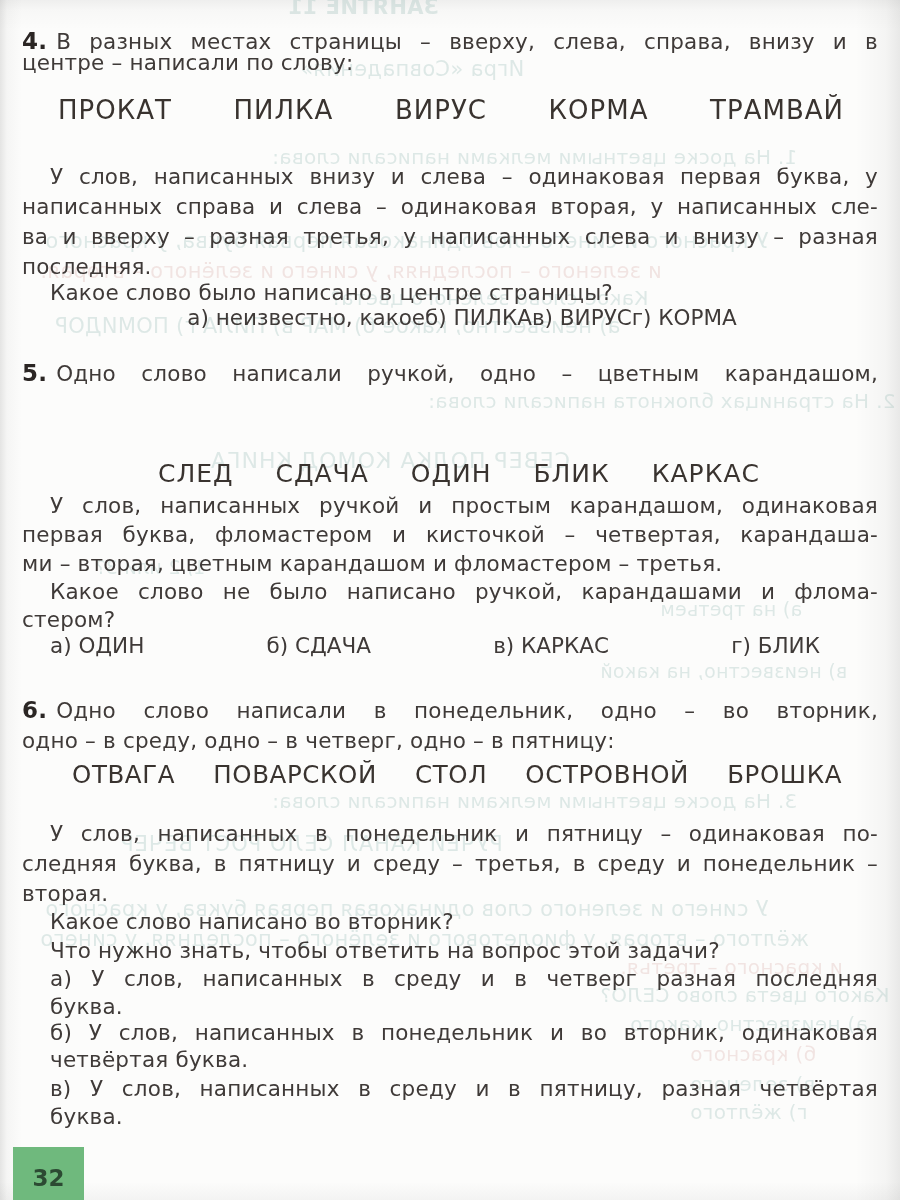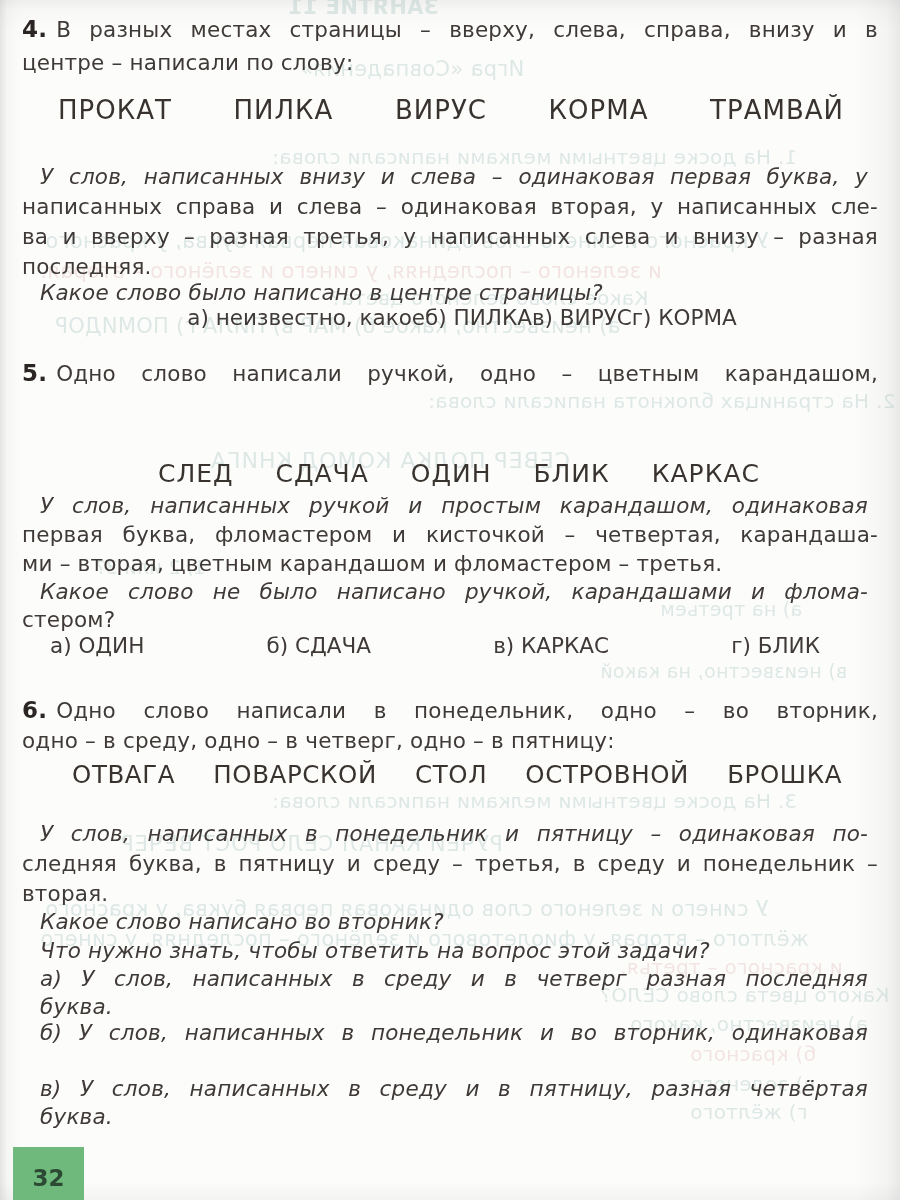--- a/index.html
+++ b/index.html
@@ -8,26 +8,26 @@
     font-family:"DejaVu Sans",sans-serif;color:#3f3a38;
     background:
       linear-gradient(90deg, rgba(70,70,70,0.13) 0px, rgba(120,120,120,0.05) 7px, rgba(0,0,0,0) 22px),
       linear-gradient(270deg, rgba(60,60,60,0.10) 0px, rgba(0,0,0,0.03) 14px, rgba(0,0,0,0) 45px),
       linear-gradient(180deg, rgba(80,80,80,0.08) 0px, rgba(0,0,0,0.02) 10px, rgba(0,0,0,0) 30px),
       linear-gradient(0deg, rgba(80,80,80,0.05) 0px, rgba(0,0,0,0) 18px),
       #fcfcfb;
   }
   .l{position:absolute;left:22px;width:856px;font-size:21.5px;line-height:27px;letter-spacing:0.2px;white-space:nowrap;}
   .just{text-align:justify;text-align-last:justify;white-space:normal;}
-  .ind{left:40px;width:828px;font-style:italic;}
+  .ind{left:50px;width:828px;}
   .num{font-weight:bold;font-size:23px;margin-right:9px;color:#2b2624;}
   .words{position:absolute;display:flex;justify-content:space-between;font-size:26px;letter-spacing:1px;color:#39332f;}
   .optrow{position:absolute;display:flex;justify-content:space-between;font-size:21.5px;white-space:nowrap;}
   
-  .p4h1{top:16px}.p4h2{top:49px}
+  .p4h1{top:28px}.p4h2{top:49px}
   .w4{top:95px;left:58px;right:56px;}
   .p4t1{top:163px}.p4t2{top:193px}.p4t3{top:223px}.p4t4{top:253px}
   .p4q{top:279px}
   .p4o{top:305px;left:50px;right:26px;justify-content:center;}
   
   .p5h1{top:360px}.p5h2{top:391px}
   .w5{top:435px;left:158px;right:140px;font-size:25px;margin-top:24px;}
   .p5t1{top:492px}.p5t2{top:521px}.p5t3{top:550px}
   .p5q1{top:578px}.p5q2{top:606px}
   .p5o{top:633px;left:50px;right:80px;}
@@ -162,20 +162,21 @@
   </div>
 
   <div class="l just ind p6t1">У слов, написанных в понедельник и пятницу – одинаковая  по-</div>
   <div class="l just p6t2">следняя буква, в пятницу и среду – третья, в среду и понедельник –</div>
   <div class="l p6t3">вторая.</div>
   <div class="l ind p6q1">Какое слово написано во вторник?</div>
   <div class="l ind p6q2">Что нужно знать, чтобы ответить на вопрос этой задачи?</div>
   <div class="l just ind p6a1">а) У слов, написанных в среду и в четверг разная последняя</div>
   <div class="l ind p6a2">буква.</div>
   <div class="l just ind p6bb1">б) У слов, написанных в понедельник и во вторник, одинаковая</div>
+  <div class="l ind p6bb2">четвёртая буква.</div>
   <div class="l just ind p6c1">в) У слов, написанных в среду и в пятницу, разная четвёртая</div>
   <div class="l ind p6c2">буква.</div>
 
   <div class="pagebox">
     <span>32</span>
   </div>
 
 </div>
 
 </body></html>

